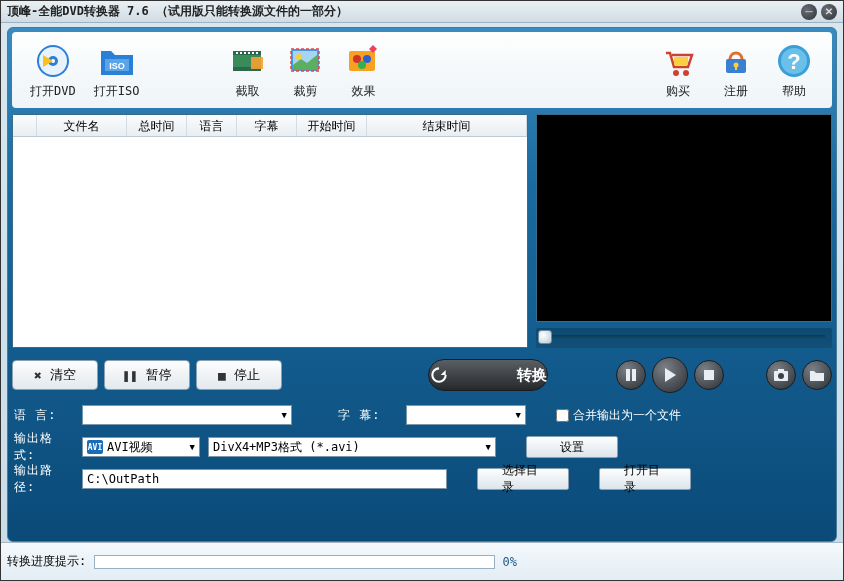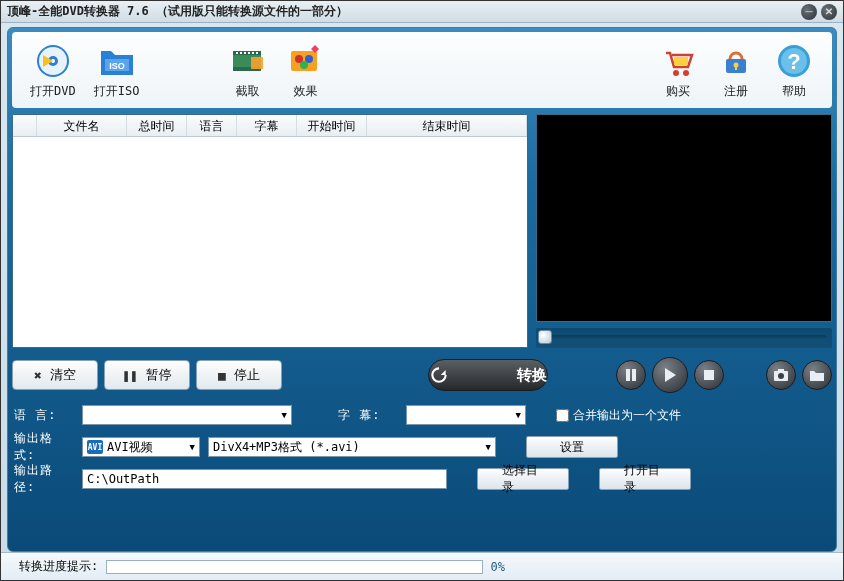--- a/index.html
+++ b/index.html
@@ -35,21 +35,21 @@
 .circ-btn.big { width: 36px; height: 36px; }
 .settings-grid { margin-top: 10px; display: flex; flex-direction: column; gap: 10px; padding: 2px 2px; }
 .settings-row { display: flex; align-items: center; gap: 8px; height: 22px; }
 .lbl { color: #fff; font-size: 12px; font-family: SimSun, monospace; letter-spacing: 1px; width: 60px; }
 .combo { height: 20px; background: #fff; border: 1px solid #7a96aa; display: flex; align-items: center; padding: 0 4px; font-size: 12px; font-family: SimSun, monospace; cursor: pointer; }
 .combo .arrow { margin-left: auto; font-size: 9px; }
 .text-input { height: 20px; background: #fff; border: 1px solid #7a96aa; padding: 0 4px; font-size: 12px; font-family: SimSun, monospace; }
 .small-btn { height: 22px; padding: 0 24px; background: linear-gradient(#fdfdfd, #dce5ec); border: 1px solid #88a0b0; border-radius: 2px; font-size: 12px; font-family: SimSun, monospace; display: flex; align-items: center; justify-content: center; cursor: pointer; }
 .checkbox-wrap { display: flex; align-items: center; gap: 4px; color: #fff; font-size: 12px; font-family: SimSun, monospace; }
 .checkbox-wrap input { width: 13px; height: 13px; }
-.statusbar { height: 28px; background: linear-gradient(#f4f9fc, #e3edf4); border-top: 1px solid #a6b8c6; display: flex; align-items: center; padding: 0 18px; font-size: 12px; font-family: SimSun, monospace; }
+.statusbar { height: 38px; background: linear-gradient(#f4f9fc, #e3edf4); border-top: 1px solid #a6b8c6; display: flex; align-items: center; padding: 0 6px; font-size: 12px; font-family: SimSun, monospace; }
 .statusbar .progress { flex: 1; height: 14px; margin: 0 8px; background: #fff; border: 1px solid #9ab0c0; position: relative; }
 .statusbar .pct { color: #1a5a8a; font-size: 12px; }
 .avi-ico { width: 16px; height: 14px; background: #1a6bb8; color: #fff; font-size: 8px; font-weight: bold; display: inline-flex; align-items: center; justify-content: center; margin-right: 4px; border-radius: 2px; }
 </style>
 </head>
 <body>
 
 <div class="window">
   <div class="titlebar">
     <div class="titlebar-text">顶峰-全能DVD转换器 7.6 （试用版只能转换源文件的一部分）</div>
@@ -98,20 +98,32 @@
               <rect x="25" y="11" width="2" height="2" fill="#fff"></rect>
               <rect x="29" y="11" width="2" height="2" fill="#fff"></rect>
               <path d="M24 16 L36 16 L36 28 L24 28 Z" fill="#f8a030" opacity="0.9"></path>
             </svg>
         </div>
         <div class="tool-label">截取</div>
       </div>
       <div class="tool-btn">
         <div class="tool-icon">
           <svg width="40" height="40" viewBox="0 0 40 40">
+              <rect x="6" y="8" width="28" height="22" fill="#4a9ae0" rx="2"></rect>
+              <rect x="8" y="10" width="24" height="18" fill="#a8d4f4"></rect>
+              <circle cx="14" cy="16" r="3" fill="#f8d030"></circle>
+              <path d="M8 24 L16 18 L22 22 L32 14 L32 28 L8 28 Z" fill="#5ab060"></path>
+              <rect x="6" y="8" width="28" height="22" fill="none" stroke="#f04040" stroke-width="1.5" stroke-dasharray="3 2"></rect>
+            </svg>
+        </div>
+        <div class="tool-label">裁剪</div>
+      </div>
+      <div class="tool-btn">
+        <div class="tool-icon">
+          <svg width="40" height="40" viewBox="0 0 40 40">
               <rect x="6" y="10" width="26" height="20" fill="#f8a020" rx="2"></rect>
               <circle cx="14" cy="18" r="4" fill="#d03030"></circle>
               <circle cx="24" cy="18" r="4" fill="#3060d0"></circle>
               <circle cx="19" cy="24" r="4" fill="#30b050"></circle>
               <path d="M26 8 L30 4 L34 8 L30 12 Z" fill="#f04060"></path>
             </svg>
         </div>
         <div class="tool-label">效果</div>
       </div>
       <div class="tool-spacer"></div>

